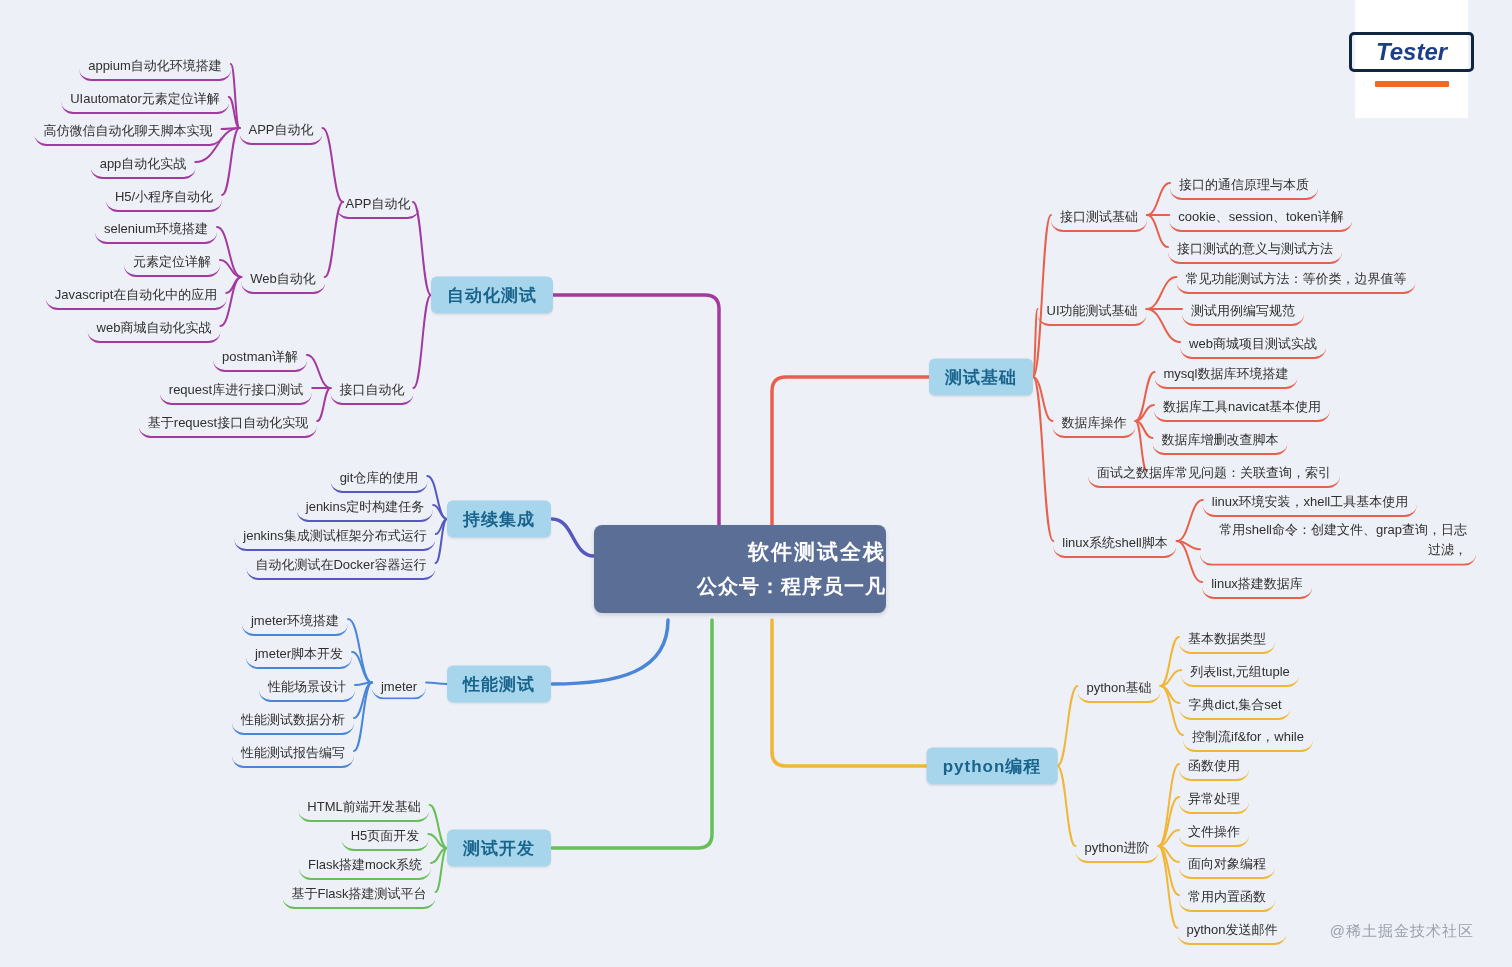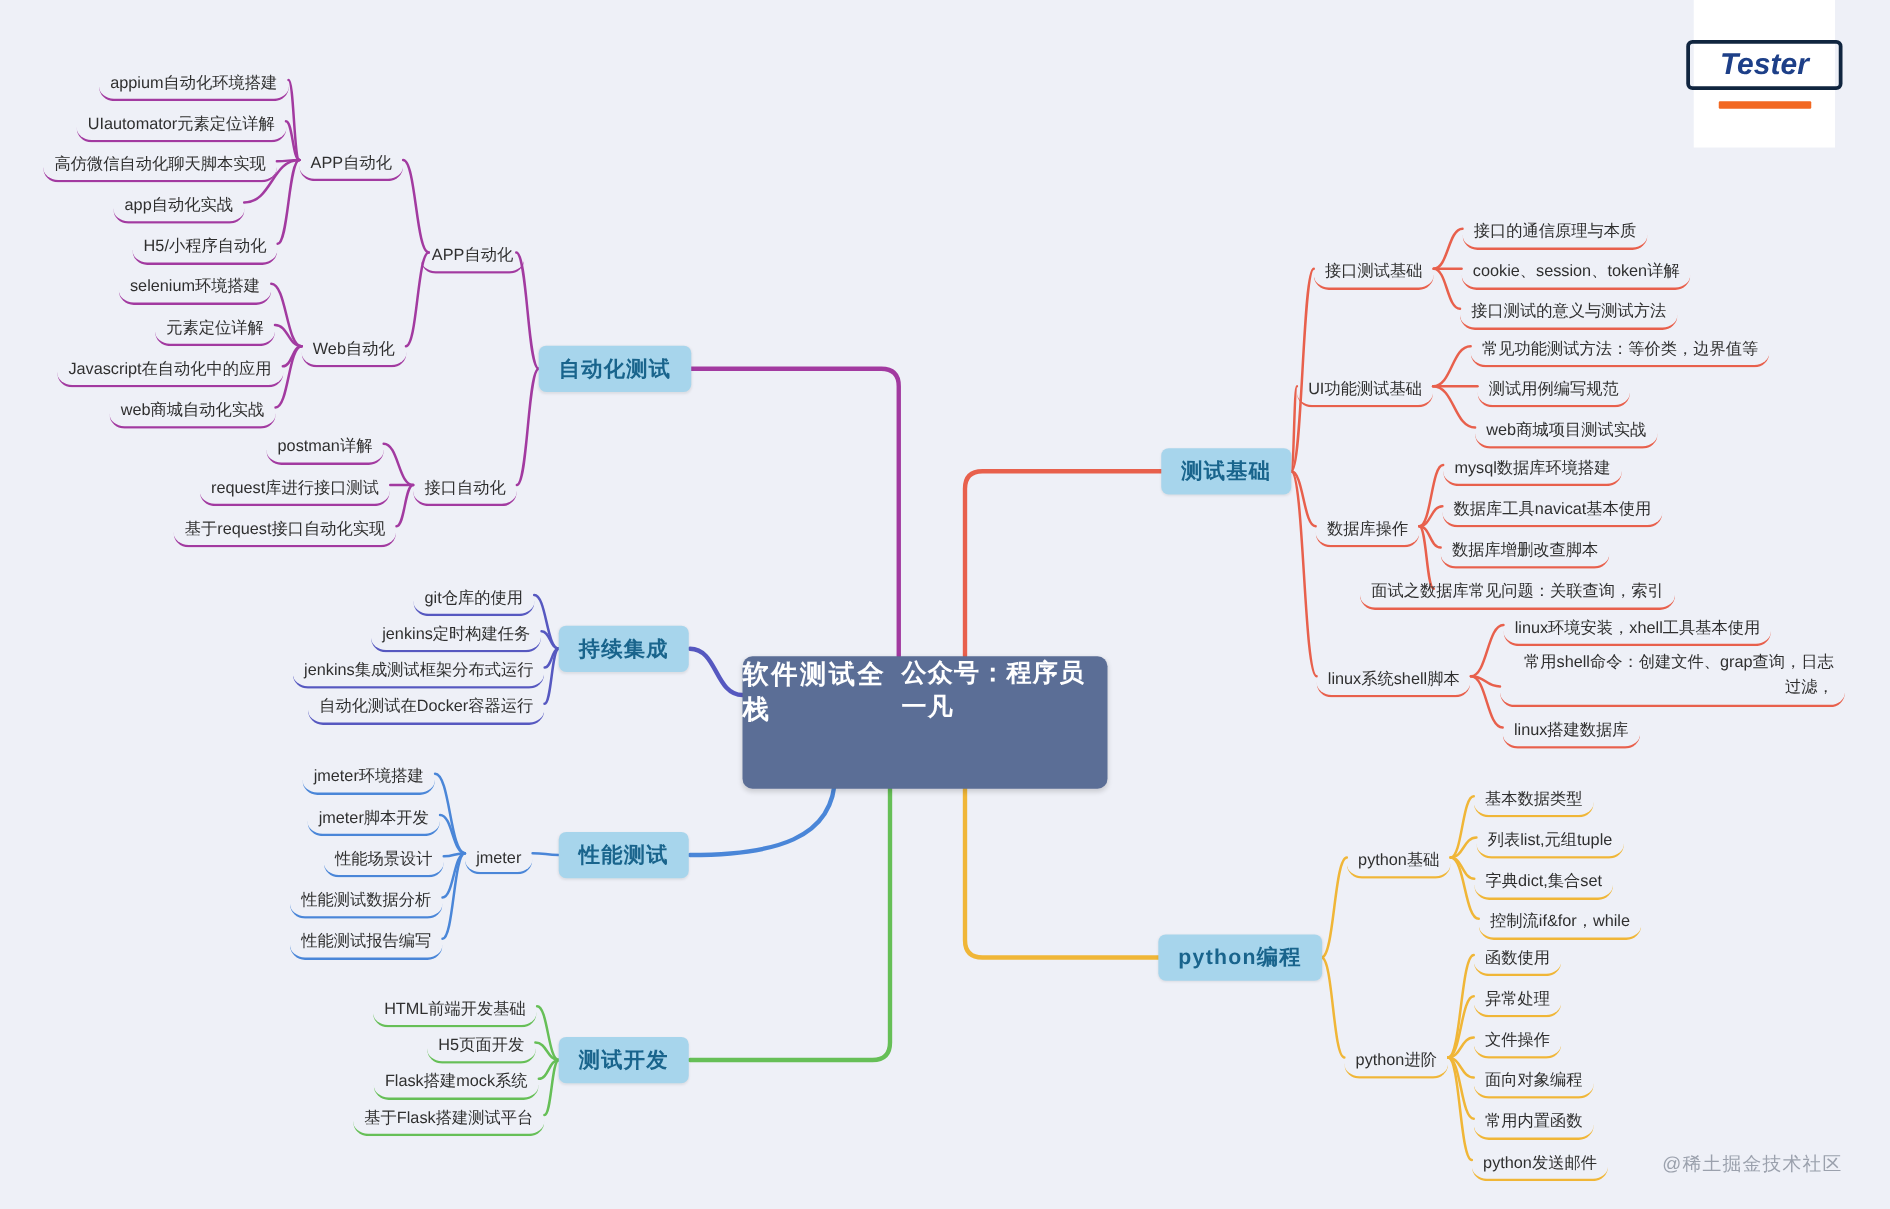--- a/index.html
+++ b/index.html
@@ -23,23 +23,23 @@
   .node.sub{
     font-size:13px;color:#2f2f2f;
     padding:2px 9px 4px 9px;
     border-bottom:2px solid #888;
     border-radius:0 0 12px 12px;
     text-align:center;
     margin-top:16px;
   }
   .node.sub.wrap{white-space:normal;line-height:1.55;text-align:right;}
   .center-node{
-    position:absolute;left:594px;top:525px;width:292px;height:106px;
+    position:absolute;left:594px;top:525px;width:292px;height:88px;
     background:#5b6e96;border-radius:8px;color:#ffffff;
-    display:flex;flex-direction:row;align-items:flex-start;justify-content:center;
+    display:flex;flex-direction:column;align-items:flex-end;justify-content:center;
     gap:7px;font-weight:700;z-index:3;
     box-shadow:0 2px 4px rgba(0,0,0,0.15);
   }
   .center-line1{font-size:21px;letter-spacing:2px;}
   .center-line2{font-size:20px;letter-spacing:1px;}
   .logo{
     position:absolute;left:1355px;top:0;width:113px;height:118px;
     background:#ffffff;display:flex;flex-direction:column;
     align-items:center;justify-content:center;z-index:4;
   }

